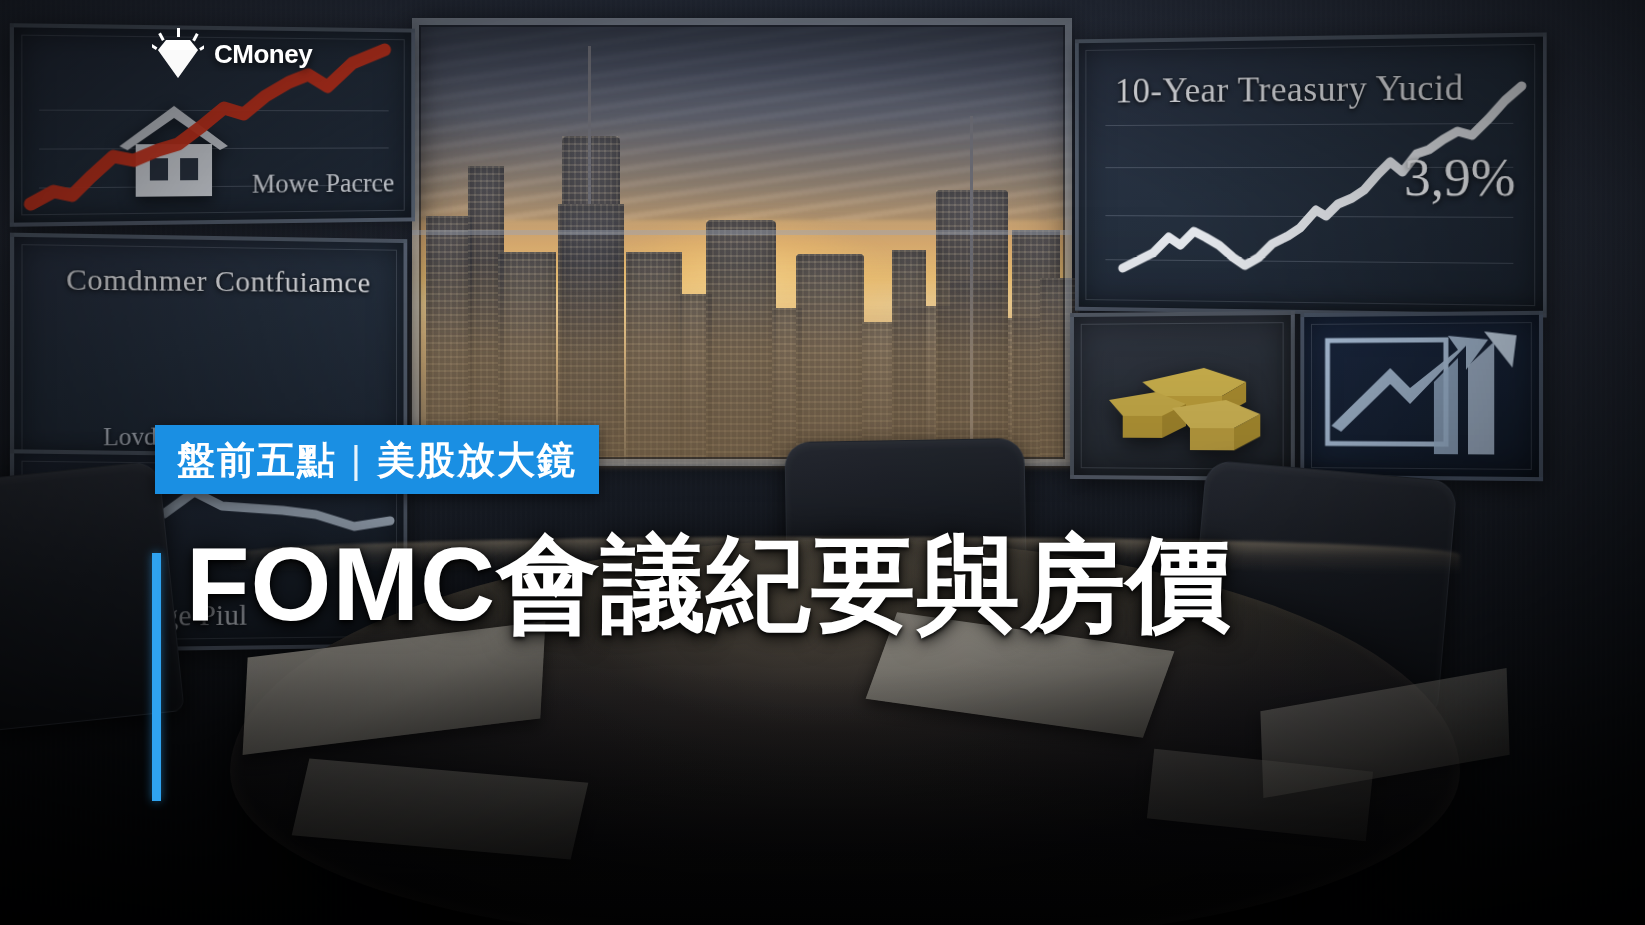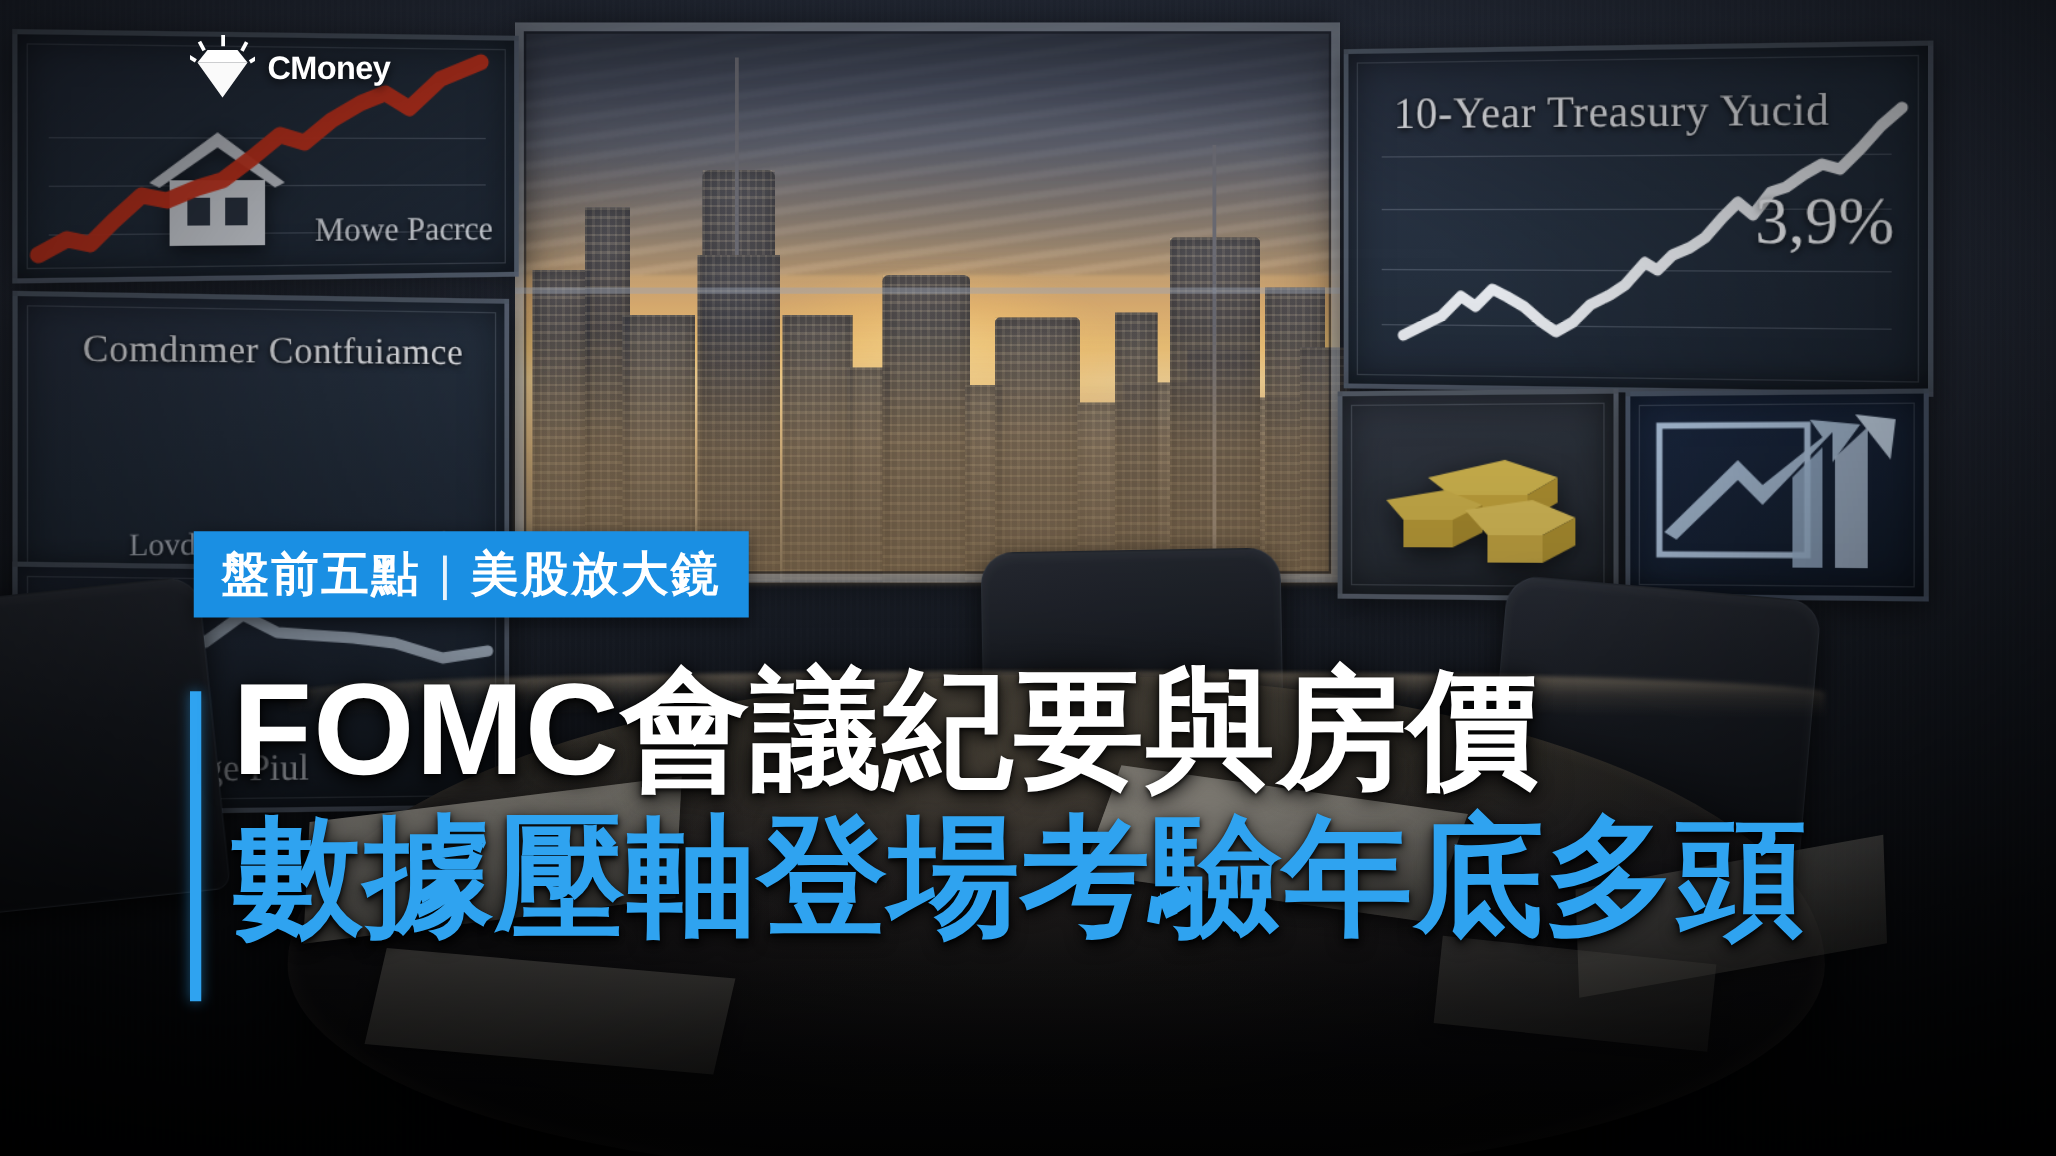--- a/index.html
+++ b/index.html
@@ -323,16 +323,15 @@
 
   <div class="banner">
     <span class="banner-text">盤前五點</span>
     <span class="banner-text banner-sep">|</span>
     <span class="banner-text">美股放大鏡</span>
   </div>
 
   <div class="accentbar"></div>
   <div class="headline">
     <div class="hl1">FOMC會議紀要與房價</div>
-    <div class="hl2">數據壓軸登場考驗年底多頭</div>
   </div>
 
 </div>
 
 </body></html>

